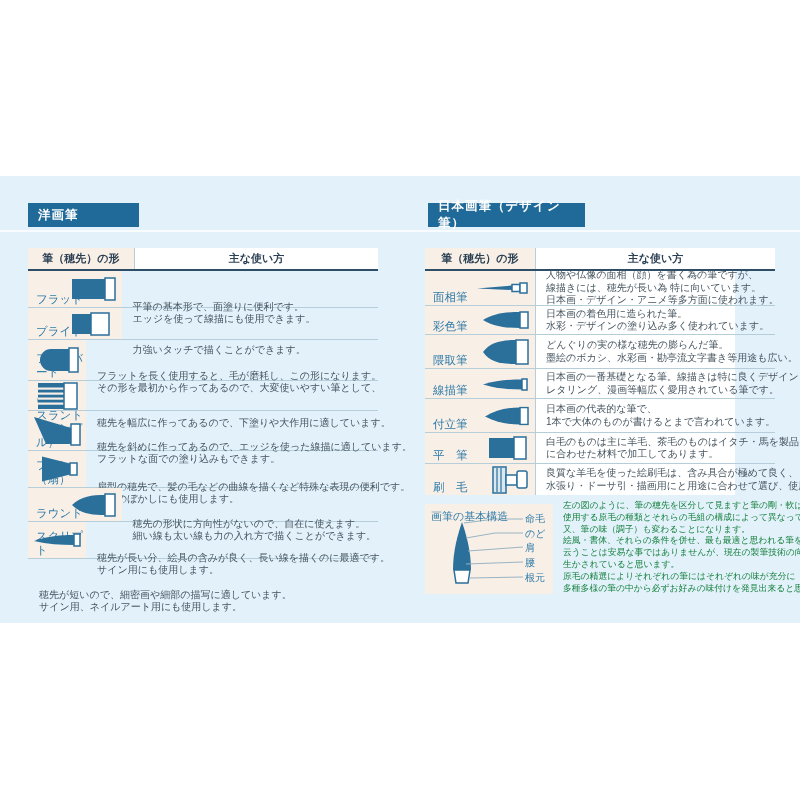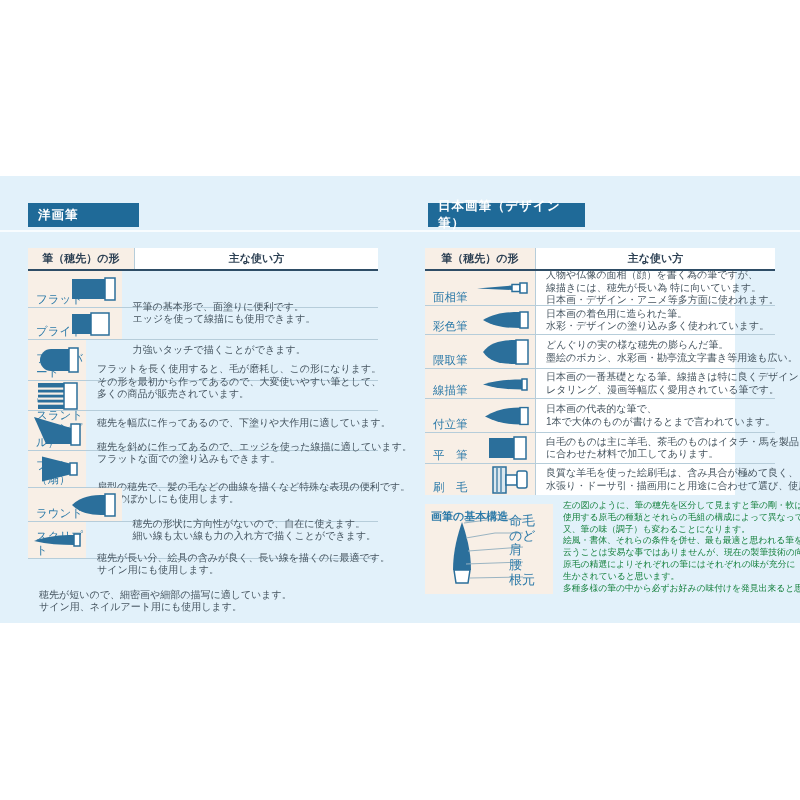--- a/index.html
+++ b/index.html
@@ -17,22 +17,22 @@
   .hdr .hc { display:flex; align-items:center; justify-content:center; font-size:11px; font-weight:bold; color:#2d4154;text-align:center; }
   .c-shape { background:#f8efe6; position:relative; display:flex; align-items:flex-end; padding-left:8px; }
   .tbl-l .c-shape { width:106px; } .tbl-l .c-desc { width:292px;margin-top:42px; }
   .tbl-r .c-shape { width:110px; } .tbl-r .c-desc { width:200px; }
   .c-shape .lbl { font-size:11.5px; color:#2e7ba9; line-height:1.2; white-space:pre-line; }
   .c-shape .icon { position:absolute; right:5px; top:50%; transform:translateY(-50%); line-height:0; }
   .c-desc { background:#fff; border-left:1px solid #b6cdda; display:flex; flex-direction:column;
     justify-content:center; padding-left:10px; color:#45545f; }
   .c-desc div { line-height:12.4px; white-space:nowrap; }
   .anatomy { position:absolute; left:425px; top:504px; width:128px; height:90px; background:#f8efe6; }
-  .anatomy .a-title { position:absolute; left:6px; top:5px; font-size:11px; font-weight:bold; color:#2e7ba9; }
-  .a-label { position:absolute; left:84px; font-size:13px; color:#2e7ba9; white-space:nowrap; }
+  .anatomy .a-title { position:absolute; left:6px; top:5px; font-size:11px; font-weight:normal; color:#2e7ba9; }
+  .a-label { position:absolute; left:100px; font-size:10px; color:#2e7ba9; white-space:nowrap; }
   .a-text { position:absolute; left:563px; top:500px; width:235px; color:#15803d; }
   .a-text div { font-size:8.8px; line-height:11.8px; white-space:nowrap; }
   svg { display:block; }
 </style>
 </head>
 <body>
 
 <div class="canvas">
   <div class="band"></div>
   <div class="band-split"></div>
@@ -87,21 +87,20 @@
         <span class="icon">
           <svg width="46" height="26">
               <path d="M34,2 L16,2 A11,11 0 0 0 16,24 L34,24 Z" fill="#2b6f9b"></path>
               <rect x="34" y="1" width="9" height="24" fill="#fff" stroke="#2b6f9b" stroke-width="1.5"></rect>
             </svg>
         </span>
       </div>
       <div class="c-desc">
           <div>フラットを長く使用すると、毛が磨耗し、この形になります。</div>
           <div>その形を最初から作ってあるので、大変使いやすい筆として、</div>
-          <div>多くの商品が販売されています。</div>
         </div>
     </div>
 
     <div class="row" style="height:30px">
       <div class="c-shape">
         <span class="lbl">ワイド</span>
         <span class="icon">
           <svg width="44" height="28">
               <rect x="1" y="1" width="26" height="26" fill="#2b6f9b"></rect>
               <g fill="#f8efe6">
@@ -335,17 +334,17 @@
     <div class="a-label" style="top:52px">腰</div>
     <div class="a-label" style="top:67px">根元</div>
   </div>
 
   <div class="a-text">
       <div>左の図のように、筆の穂先を区分して見ますと筆の剛・軟は</div>
       <div>使用する原毛の種類とそれらの毛組の構成によって異なってきます。</div>
       <div>又、筆の味（調子）も変わることになります。</div>
       <div>絵風・書体、それらの条件を併せ、最も最適と思われる筆を選ぶと</div>
       <div>云うことは安易な事ではありませんが、現在の製筆技術の向上、</div>
+      <div>生かされていると思います。</div>
       <div>原毛の精選によりそれぞれの筆にはそれぞれの味が充分に</div>
-      <div>生かされていると思います。</div>
       <div>多種多様の筆の中から必ずお好みの味付けを発見出来ると思います。</div>
     </div>
 </div>
 
 </body></html>

